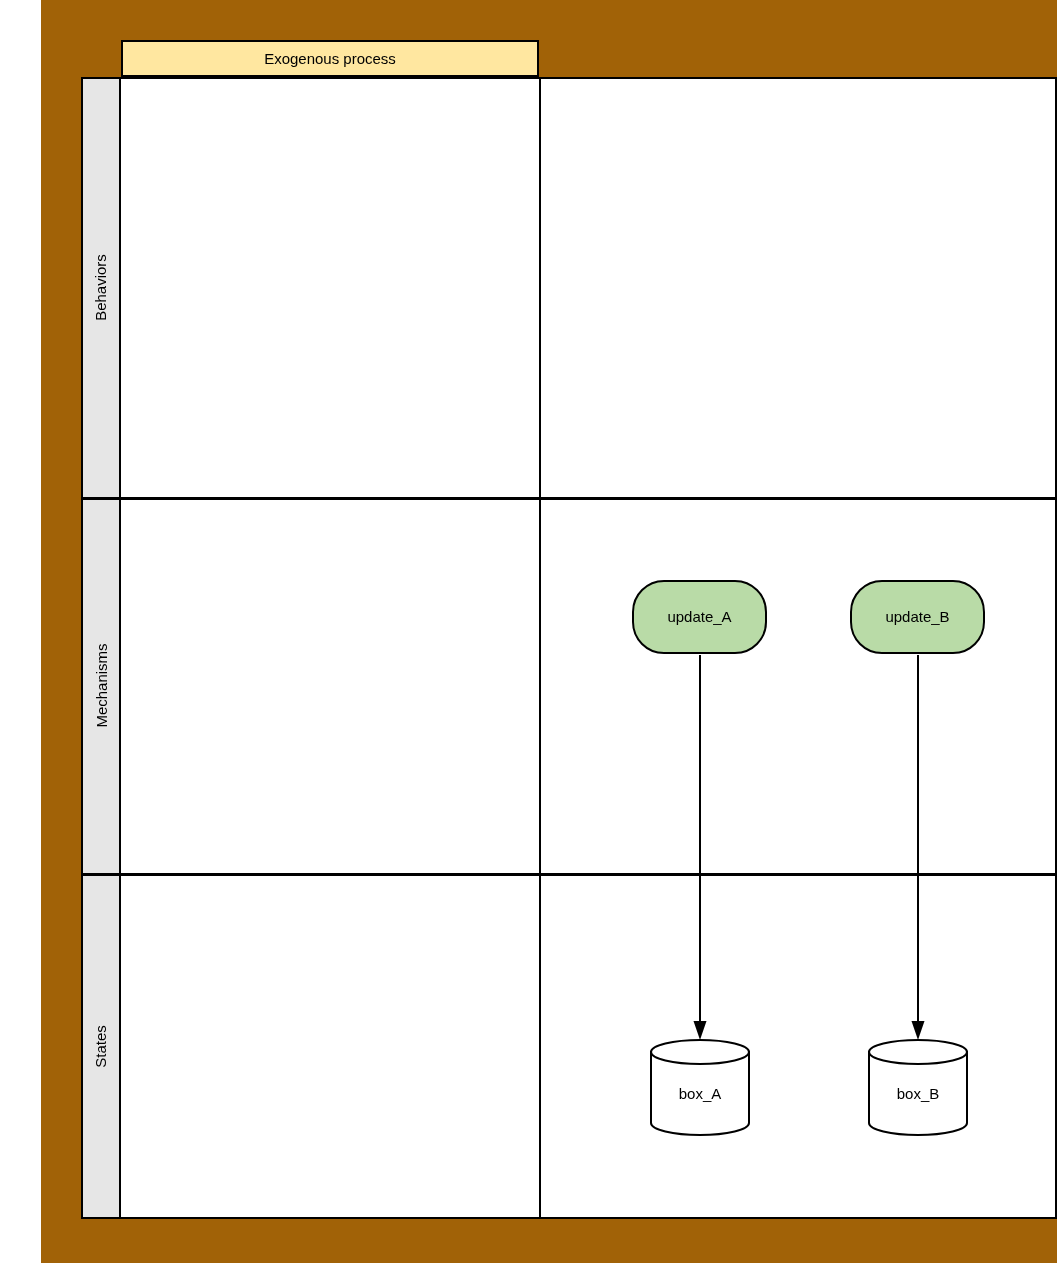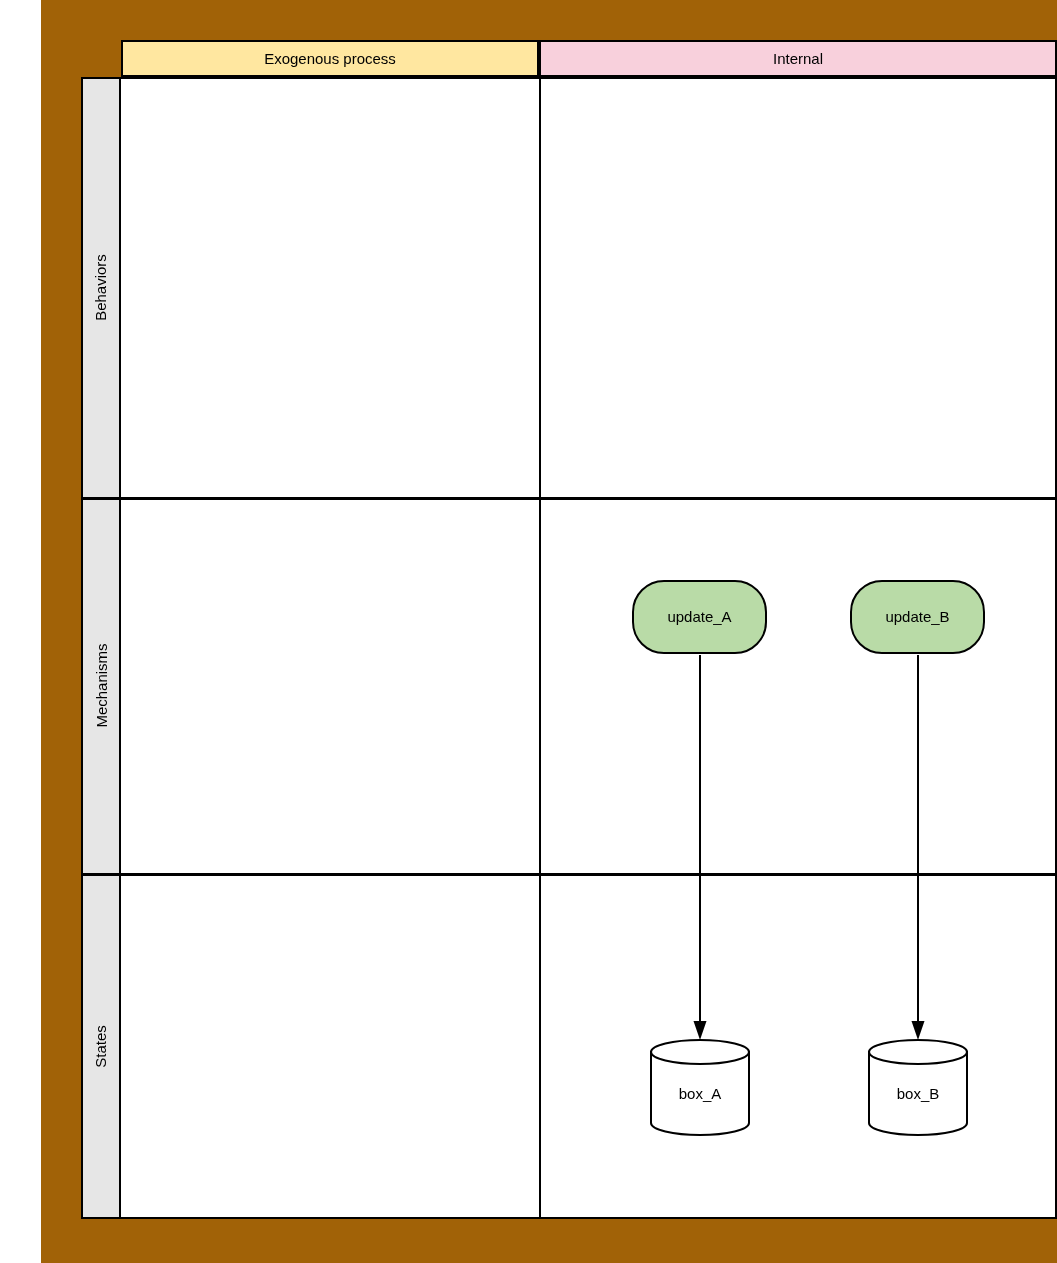--- a/index.html
+++ b/index.html
@@ -40,23 +40,20 @@
   svg.overlay g[data-interactable="true"] { pointer-events:auto; cursor:pointer; }
   .node-label { font-family:"Liberation Sans", sans-serif; font-size:15px; fill:#000; }
 </style>
 </head>
 <body>
 
 <div class="canvas" data-interactable="false">
 
   <div class="col-header c0" data-interactable="false" style="background: rgb(255, 231, 160);">
     <span data-interactable="false">Exogenous process</span>
-  </div>
-  <div class="col-header c1" data-interactable="false" style="background: rgb(248, 208, 220);">
-    <span data-interactable="false">Internal</span>
   </div>
 
   <div class="body" data-interactable="false">
     <div class="lane-strip" data-interactable="false" style="background: rgb(230, 230, 230);">
       <div class="lane-cell r0" data-interactable="false">
         <span class="vlabel" data-interactable="false">Behaviors</span>
       </div>
       <div class="lane-cell r1" data-interactable="false">
         <span class="vlabel" data-interactable="false">Mechanisms</span>
       </div>

